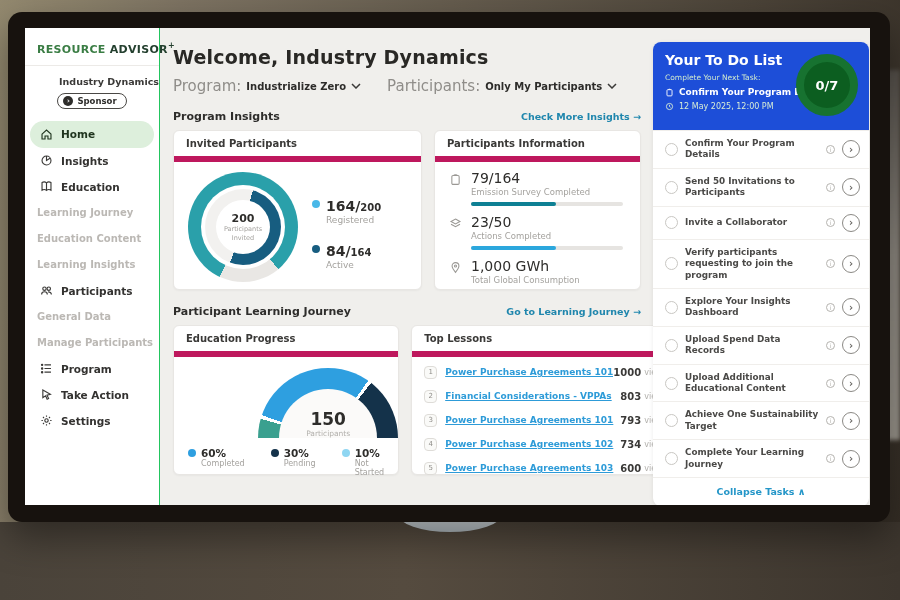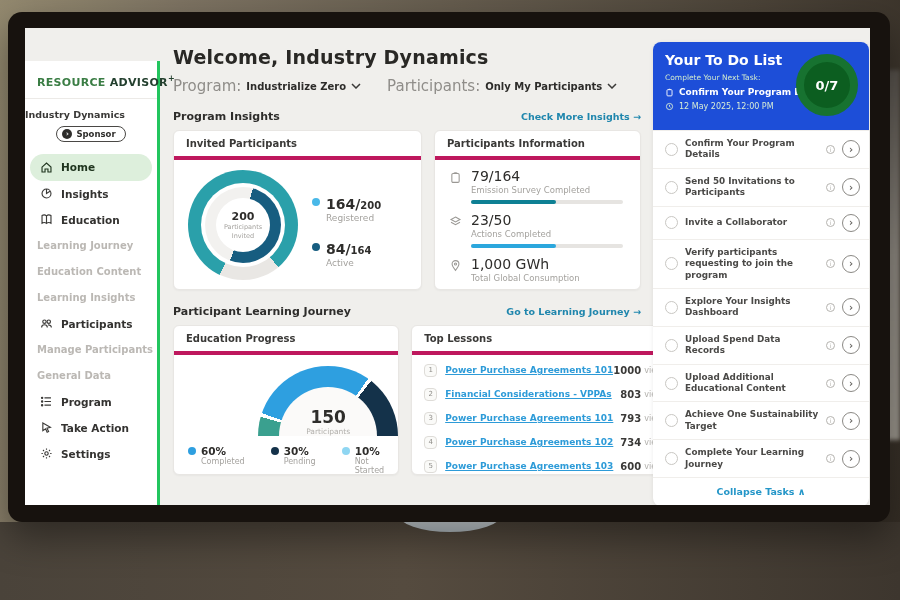--- a/index.html
+++ b/index.html
@@ -16,26 +16,26 @@
   .stand { position:absolute; left:398px; top:514px; width:104px; height:18px;
     background:linear-gradient(#eef2f4,#aeb8bd); border-radius:0 0 52px 52px / 0 0 18px 18px; }
 
   
   .monitor { position:absolute; left:8px; top:12px; width:882px; height:510px;
     background:#17120e; border-radius:14px; box-shadow:0 16px 36px rgba(0,0,0,.38); }
   .screen { position:absolute; left:17px; top:16px; width:845px; height:477px;
     background:#f0efec; overflow:hidden; display:flex; }
 
   
-  .sidebar { width:135px; background:#fff; border-right:3px solid #22c55e; flex:none;margin-top:33px; }
+  .sidebar { width:135px; background:#fff; border-right:1px solid #22c55e; flex:none; }
   .logo { padding:13px 10px 9px 12px; font-size:11px; font-weight:800; letter-spacing:.3px;
     border-bottom:1px solid #eceae7; white-space:nowrap; }
   .logo .g { color:#3a7d44; } .logo .d { color:#24402f; }
   .logo .plus { font-size:8px; vertical-align:super; color:#24402f; }
-  .org { text-align:left; font-size:9.5px; font-weight:800; color:#3a3937; margin-top:10px; }
+  .org { text-align:right; font-size:9.5px; font-weight:800; color:#3a3937; margin-top:10px; }
   .badge { display:flex; align-items:center; gap:4px; width:max-content; margin:6px auto 0;
     border:1.5px solid #4a4845; border-radius:11px; padding:2px 9px 2px 5px;
     font-size:8.5px; font-weight:800; color:#2e2d2b; cursor:pointer; }
   .badge .dot { width:10px; height:10px; border-radius:50%; background:#2e2d2b; color:#fff;
     font-size:7px; line-height:10px; text-align:center; }
   .nav { margin-top:12px;text-align:right; }
   .nav-item { display:flex; align-items:center; gap:8px; height:26px; padding-left:15px;
     font-size:10.5px; font-weight:800; color:#333230; cursor:pointer; }
   .nav-item.sub { padding-left:12px; color:#bbb8b4; font-weight:700; font-size:10px; }
   .nav-item.active { background:#ddefdc; border-radius:14px; margin:0 5px; padding-left:10px;
@@ -49,21 +49,21 @@
   .filter { display:flex; align-items:center; gap:5px; cursor:pointer; }
   .filter .lb { font-size:15px; color:#8f8d89; }
   .filter .val { font-size:10px; font-weight:800; color:#2d2c2a; }
   .sect { display:flex; justify-content:space-between; align-items:center; margin-top:15px; }
   .sect .t { font-size:11px; font-weight:800; color:#2e2d2b; }
   .sect .lnk { font-size:9.5px; font-weight:800; color:#1f86ad; cursor:pointer; }
   .cards { display:flex; gap:12px; margin-top:7px; }
   .card { background:#fff; border:1px solid #e8e6e3; border-radius:6px;
     box-shadow:0 1px 2px rgba(0,0,0,.04); }
   .card-h { padding:7px 12px; font-size:10px; font-weight:800; color:#3a3937;
-    border-bottom:4px solid #be185d; }
+    border-bottom:6px solid #be185d; }
 
   
   .card-invited { width:249px; height:160px; }
   .inv-body { display:flex; align-items:center; padding:10px 10px 0 14px; gap:14px; }
   .donut { position:relative; width:110px; height:110px; flex:none; }
   .donut .ring-o { position:absolute; inset:0; border-radius:50%;
     background:conic-gradient(from 205deg,#2aa0aa 0deg 295deg,#e9e7e4 295deg 360deg); }
   .donut .hole-1 { position:absolute; inset:13px; border-radius:50%; background:#fff; }
   .donut .ring-i { position:absolute; inset:17px; border-radius:50%;
     background:conic-gradient(from 15deg,#175d80 0deg 185deg,#f2f1ef 185deg 360deg); }
@@ -197,24 +197,24 @@
       <div class="nav-item">
         <svg width="13" height="13" viewBox="0 0 16 16" fill="none" stroke="#3b3a38" stroke-width="1.4">
               <circle cx="5.5" cy="5.8" r="2.1"></circle>
               <circle cx="10.8" cy="5.8" r="2.1"></circle>
               <path d="M2 13 C2 10.8 3.5 9.6 5.5 9.6 C7.5 9.6 9 10.8 9 13"></path>
               <path d="M10 9.7 C12 9.6 14 10.8 14 13"></path>
             </svg>
         <span>Participants</span>
       </div>
       <div class="nav-item sub">
+            <span>General Data</span>
+          </div>
+      <div class="nav-item sub">
             <span>Manage Participants</span>
-          </div>
-      <div class="nav-item sub">
-            <span>General Data</span>
           </div>
       <div class="nav-item">
         <svg width="13" height="13" viewBox="0 0 16 16" fill="none" stroke="#3b3a38" stroke-width="1.4">
               <path d="M5.5 3.5 H13.5 M5.5 8 H13.5 M5.5 12.5 H13.5"></path>
               <circle cx="2.6" cy="3.5" r="0.8" fill="#3b3a38"></circle>
               <circle cx="2.6" cy="8" r="0.8" fill="#3b3a38"></circle>
               <circle cx="2.6" cy="12.5" r="0.8" fill="#3b3a38"></circle>
             </svg>
         <span>Program</span>
       </div>

